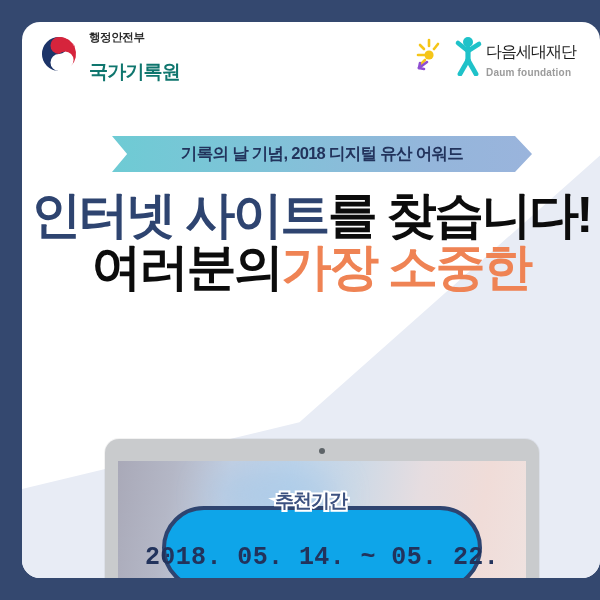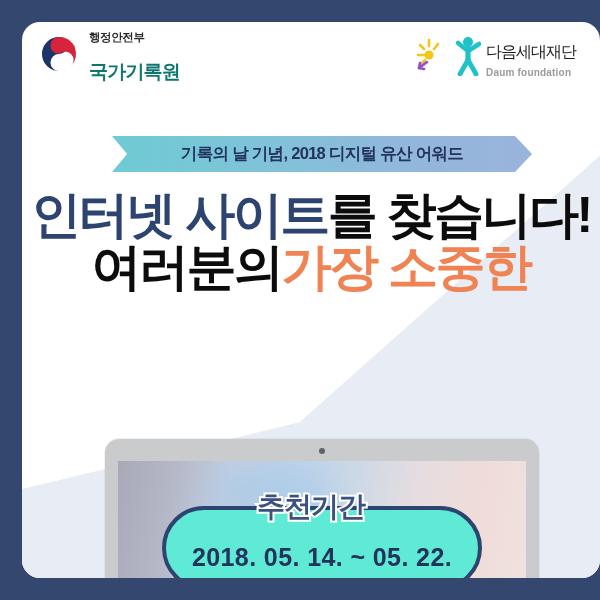--- a/index.html
+++ b/index.html
@@ -223,42 +223,43 @@
     filter: blur(16px);
   }
 
   
   .date-pill {
     position: absolute;
     left: 140px;
     top: 484px;
     width: 320px;
     height: 84px;
-    background: #5eead4;
+    background: #0ea5e9;
     border: 4px solid #2e4470;
     border-radius: 46px;
     display: flex;
     align-items: flex-end;
     justify-content: center;
     padding-bottom: 14px;
     box-sizing: border-box;
+    font-family: Liberation Mono, monospace;
   }
   .date-value {
     font-size: 25px;
     font-weight: 700;
     color: #22335c;
     letter-spacing: 0.4px;
     white-space: nowrap;
   }
   .date-label {
     position: absolute;
     left: 50%;
     top: 466px;
     transform: translateX(-50%);
-    font-size: 28px;
+    font-size: 19px;
     font-weight: 900;
     letter-spacing: -1px;
     color: #3c5180;
     white-space: nowrap;
     -webkit-text-stroke: 4px #ffffff;
     paint-order: stroke fill;
   }
 </style>
 </head>
 <body>

